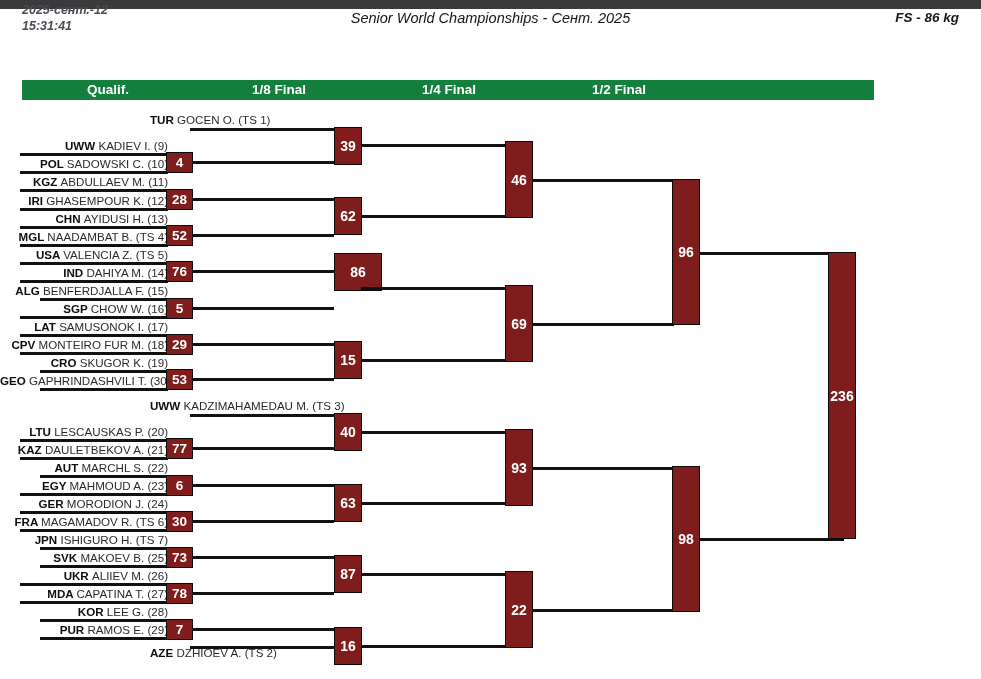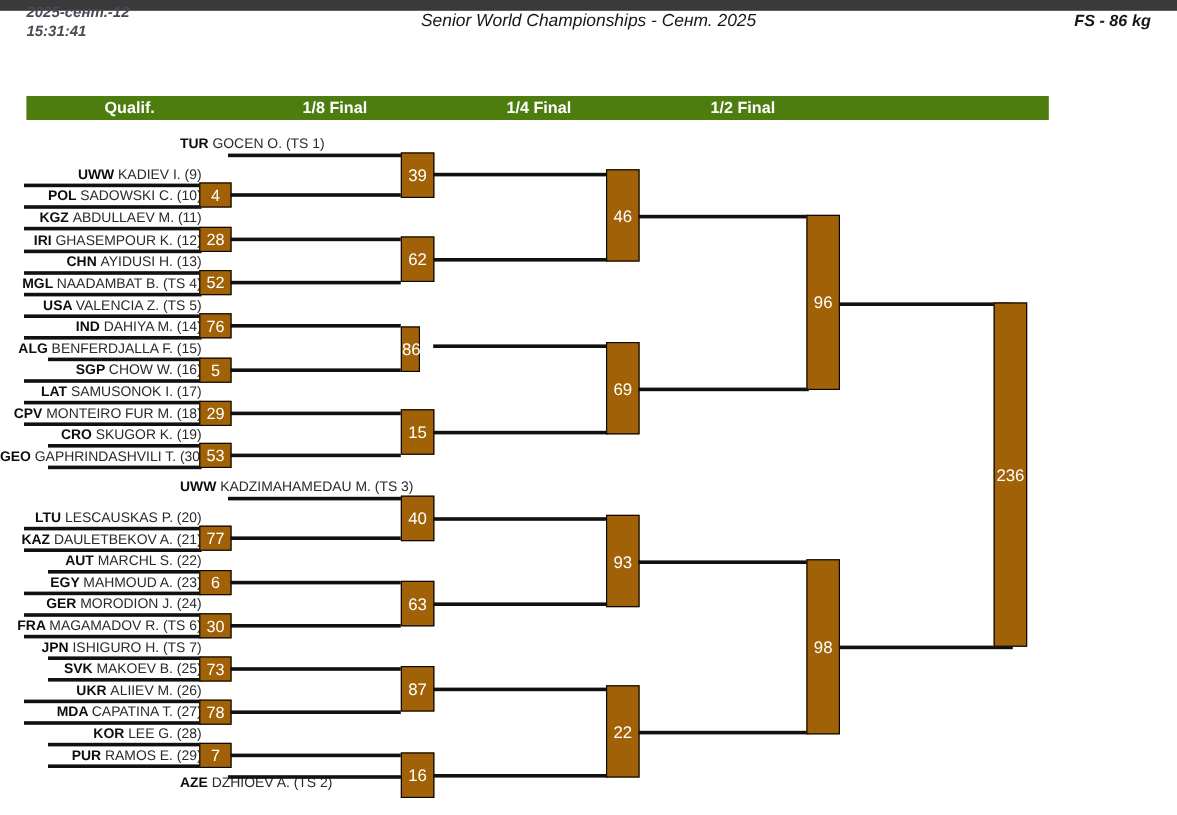--- a/index.html
+++ b/index.html
@@ -23,40 +23,40 @@
     font-style:italic;font-weight:normal;font-size:14.5px;color:#15151b;
   }
   .hdr-weight{
     position:absolute;right:22px;top:10px;
     font-style:italic;font-weight:bold;font-size:13.5px;color:#15151b;
   }
 
   
   .rounds{
     position:absolute;left:22px;top:80px;width:852px;height:20px;
-    background:#4d7c0f;
+    background:#15803d;
   }
   .rounds .rh{
     position:absolute;top:0;height:20px;line-height:20px;
     text-align:center;color:#ffffff;font-weight:bold;font-size:13.5px;
     font-family:"Liberation Sans", sans-serif;
   }
 
   
   .ath{
     position:absolute;height:15px;line-height:15px;
     font-size:11.6px;color:#2a2a2a;white-space:nowrap;
     text-align:right;overflow:hidden;
   }
   .ath b{color:#0d0d0d;font-weight:bold;}
   .uline{position:absolute;height:2.5px;background:#111111;}
 
   .box{
-    position:absolute;background:#a16207;border:1.6px solid #0a0a0a;
-    color:#ffffff;font-weight:normal;box-sizing:border-box;
+    position:absolute;background:#7f1d1d;border:1.6px solid #0a0a0a;
+    color:#ffffff;font-weight:bold;box-sizing:border-box;
   }
   .box span{
     position:absolute;left:0;right:0;
     text-align:center;font-size:13.5px;line-height:1;
   }
   
   .qbox span{top:50%;transform:translateY(-50%);}
   
   .tbox span{top:50%;transform:translateY(-50%);font-size:14px;}
   .fbox span{top:50%;transform:translateY(-50%);font-size:14px;}
@@ -310,21 +310,21 @@
   <div class="hline" style="left:192px;top:556px;width:142px;"></div>
   <div class="hline" style="left:192px;top:592px;width:142px;"></div>
   <div class="hline" style="left:192px;top:628px;width:142px;"></div>
 
   <div class="box tbox" style="left:334px;top:127px;width:28px;height:38px;">
     <span>39</span>
     </div>
   <div class="box tbox" style="left:334px;top:197px;width:28px;height:38px;">
     <span>62</span>
     </div>
-  <div class="box tbox" style="left:334px;top:272px;width:16px;height:38px;">
+  <div class="box tbox" style="left:334px;top:253px;width:48px;height:38px;">
     <span>86</span>
     </div>
   <div class="box tbox" style="left:334px;top:341px;width:28px;height:38px;">
     <span>15</span>
     </div>
 
   <div class="box tbox" style="left:334px;top:413px;width:28px;height:38px;">
     <span>40</span>
     </div>
   <div class="box tbox" style="left:334px;top:484px;width:28px;height:38px;">

